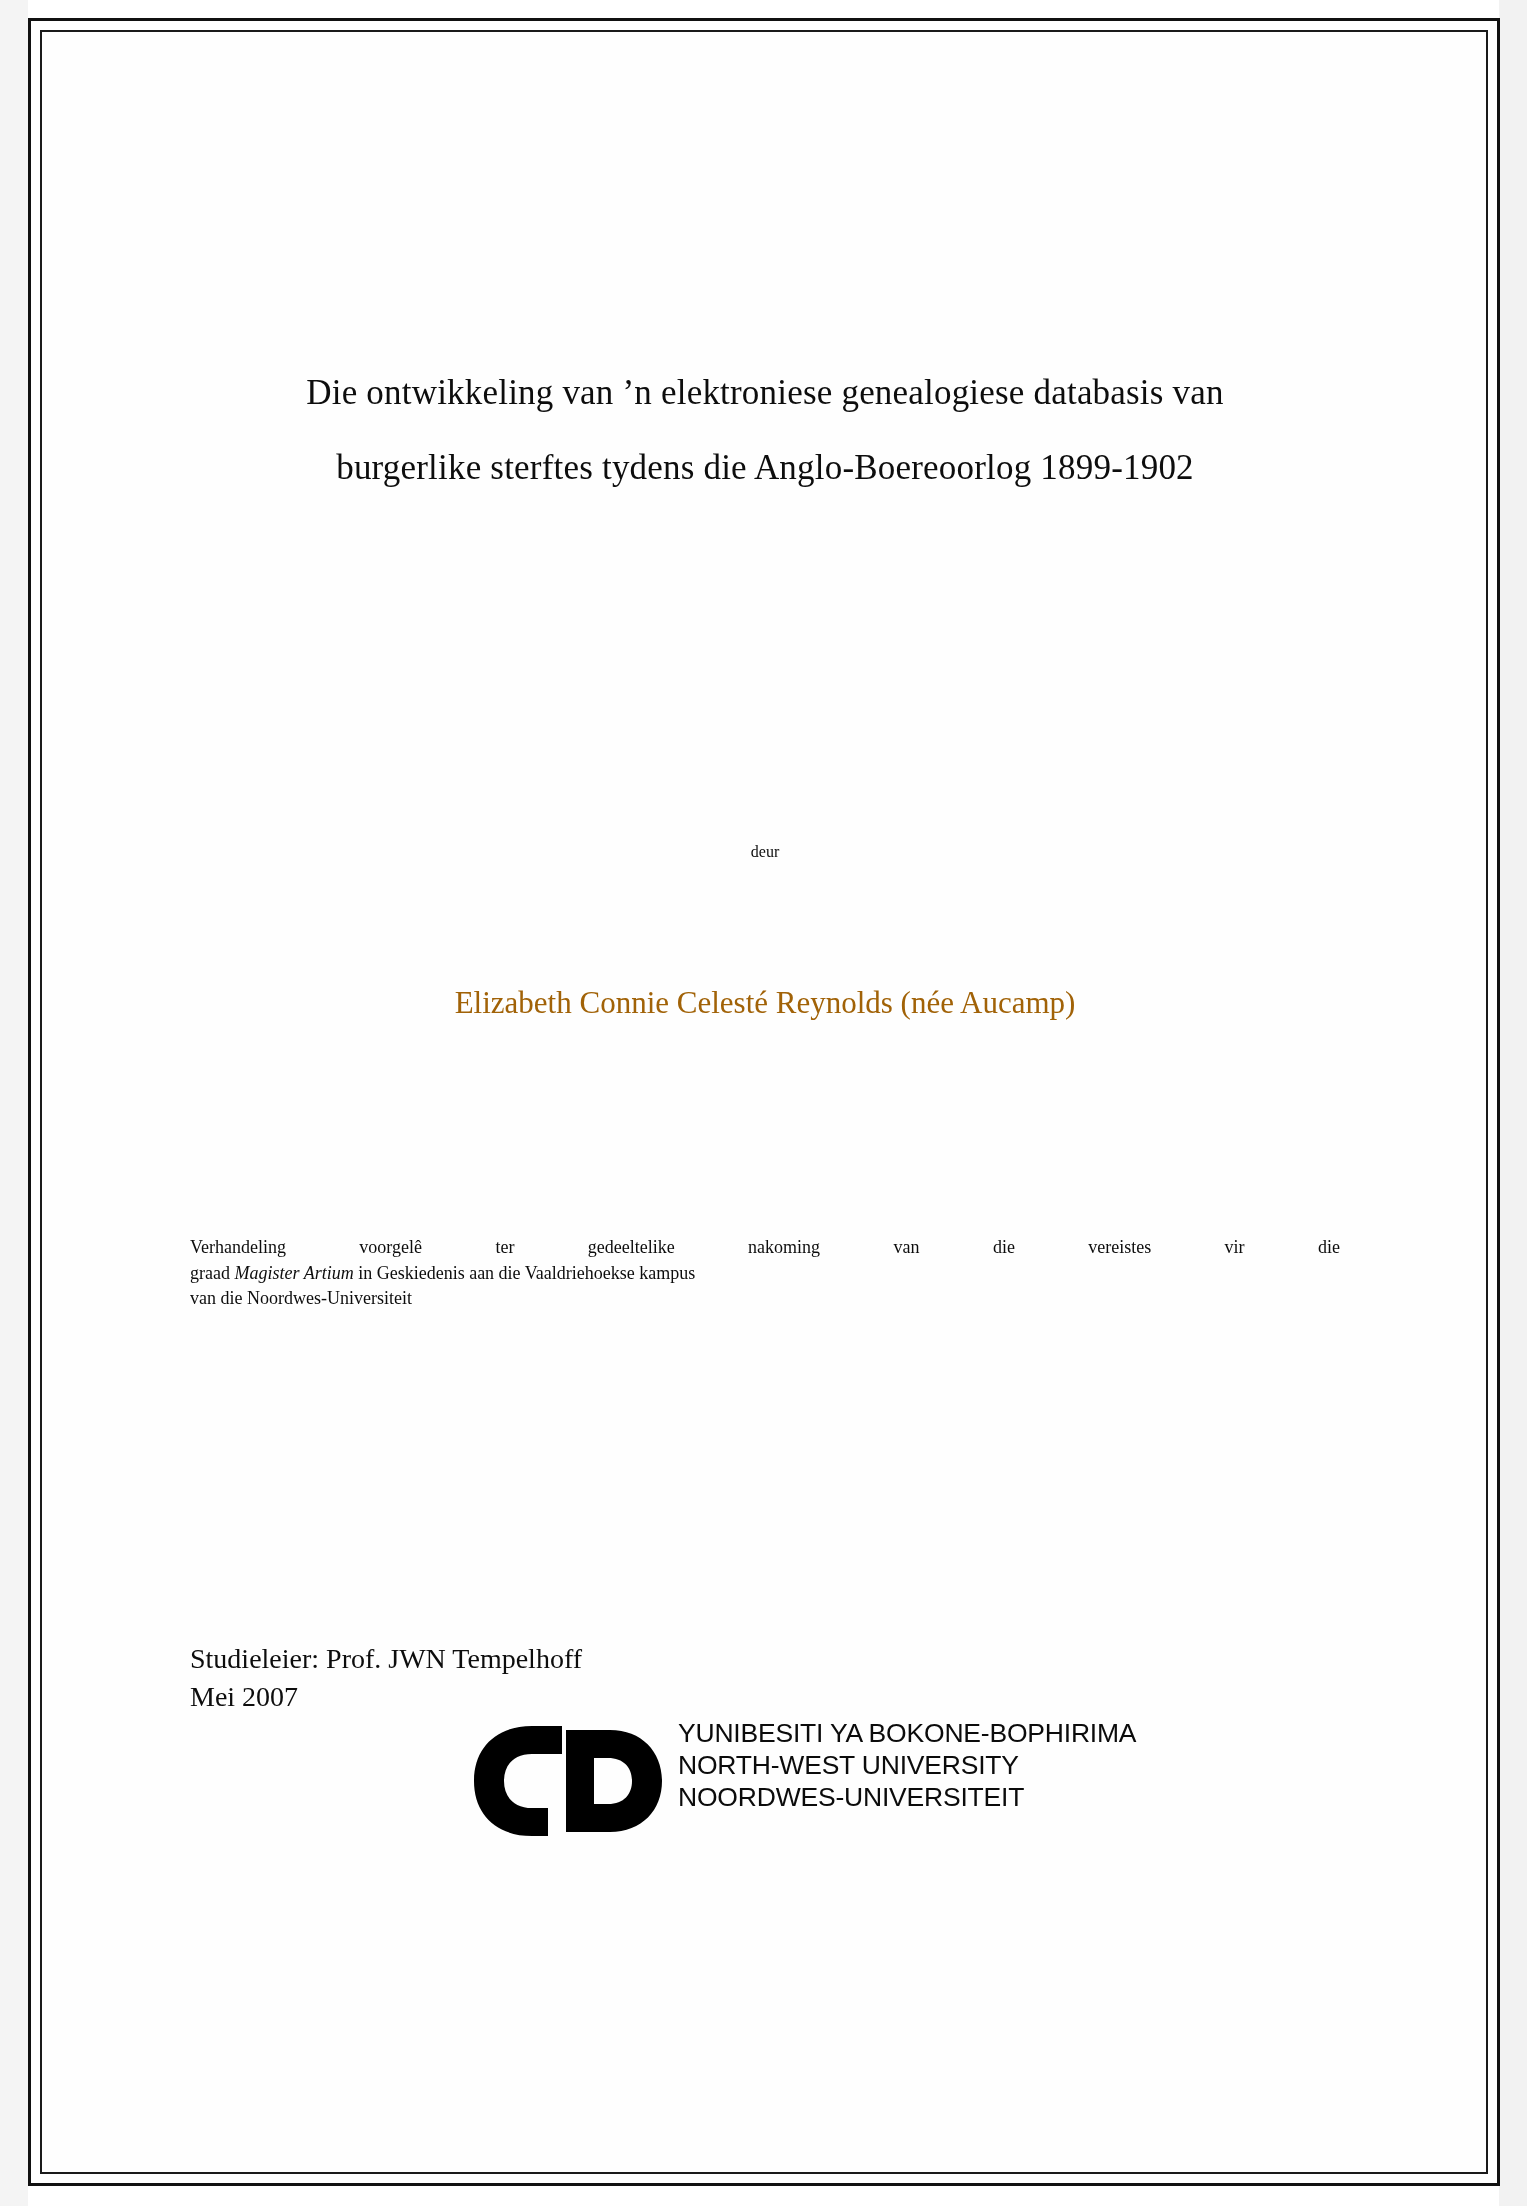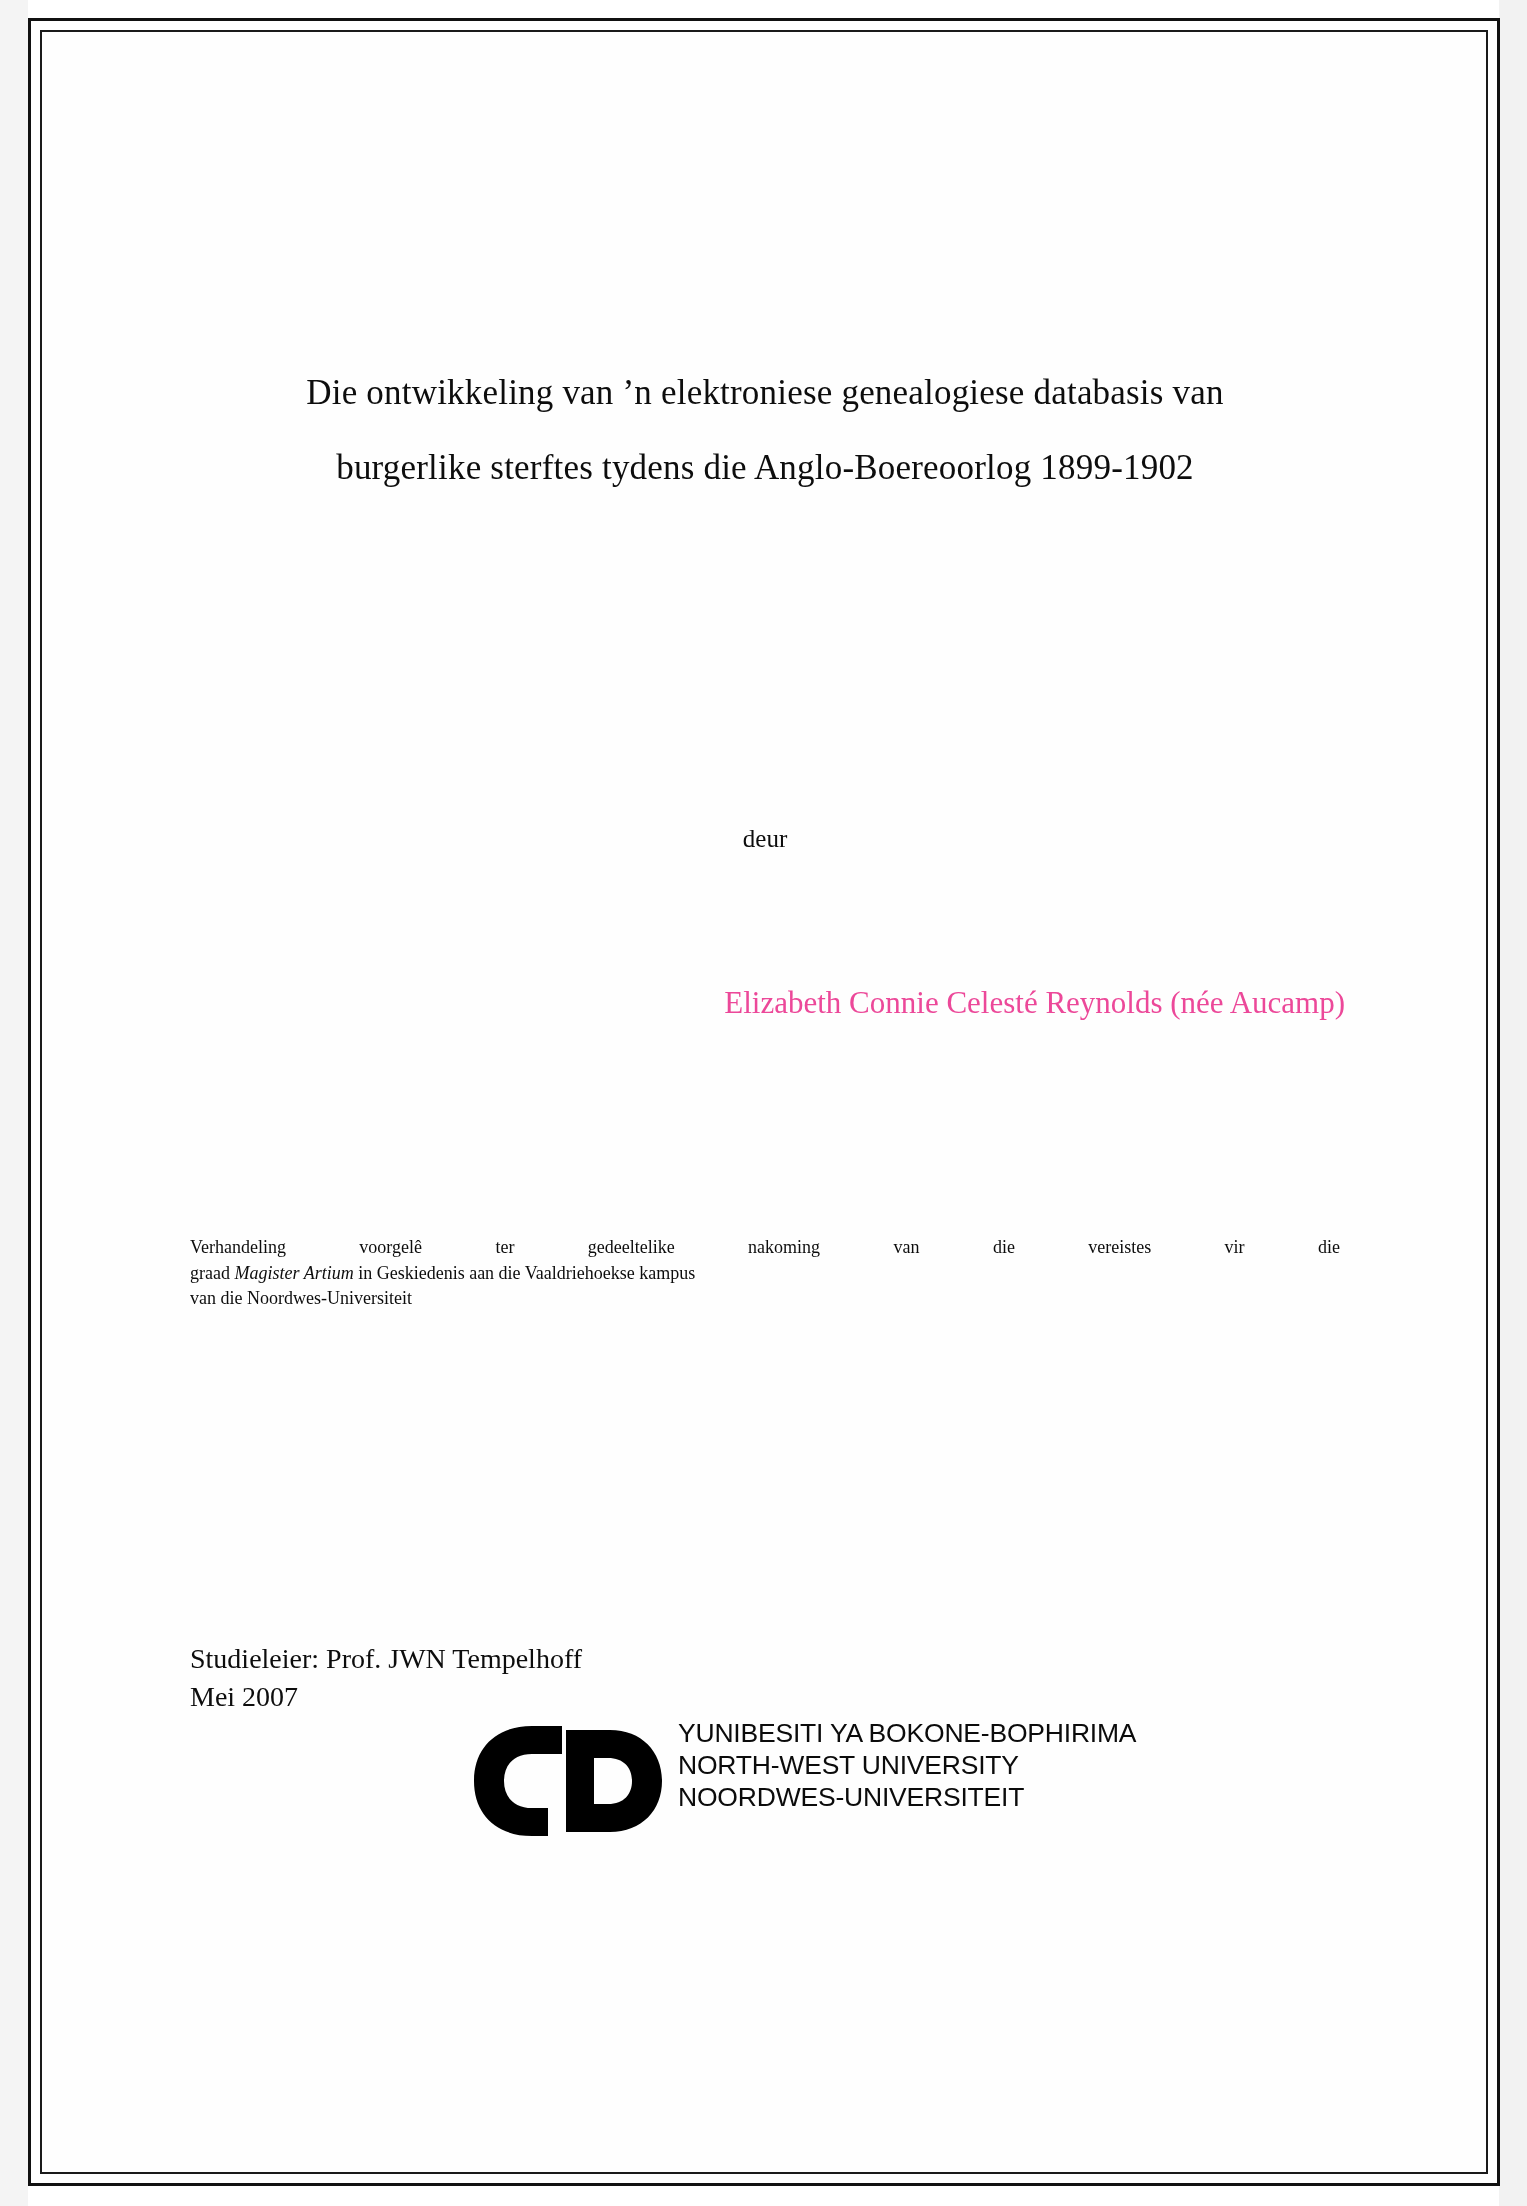--- a/index.html
+++ b/index.html
@@ -85,36 +85,36 @@
     line-height: 1.0;
     letter-spacing: 0.2px;
     color: #0d0d0d;
   }
   .title-line + .title-line {
     margin-top: 40px;
   }
 
   .deur {
     position: absolute;
-    top: 795px;
+    top: 813px;
     left: 0;
     width: 1160px;
     text-align: center;
-    font-size: 25px;
+    font-size: 16px;
     color: #0d0d0d;
   }
 
   .author {
     position: absolute;
     top: 955px;
     left: 0;
     width: 1160px;
-    text-align: right;
+    text-align: center;
     font-size: 31px;
-    color: #ec4899;
+    color: #a16207;
   }
 
   .statement {
     position: absolute;
     top: 1205px;
     left: 5px;
     width: 1150px;
     font-size: 18px;
     line-height: 1.42;
     color: #0d0d0d;

